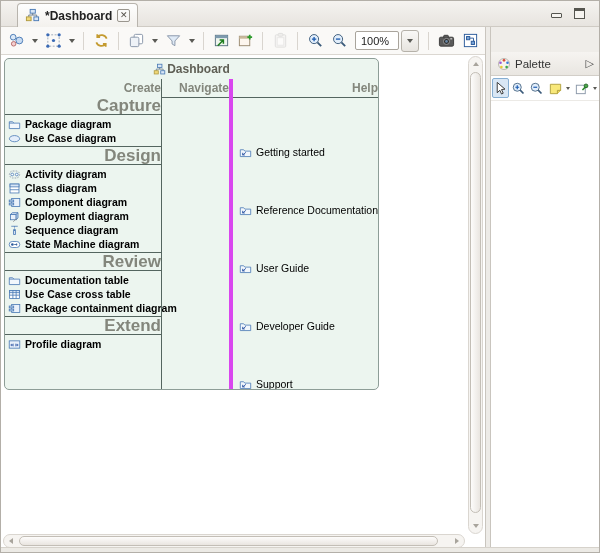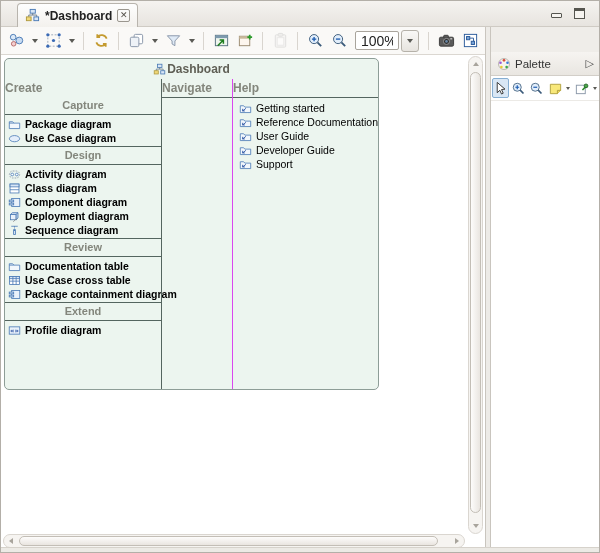--- a/index.html
+++ b/index.html
@@ -19,41 +19,41 @@
 
   
   .toolbar{position:absolute;left:0;top:26px;width:484px;height:28px;background:#faf9f7;border-bottom:1px solid #dbd7d1;display:flex;align-items:center;padding:0 4px;gap:2px;}
   .tbtn{display:flex;align-items:center;justify-content:center;width:22px;height:24px;border:none;background:transparent;padding:0;}
   .tbtn.caretbtn{width:11px;}
   .tbtn.disabled{opacity:.5;}
   .tbtn svg{width:17px;height:17px;}
   .sep{width:1px;height:18px;background:#d9d5cf;margin:0 4px;flex:none;}
   .caret{width:0;height:0;border-left:3px solid transparent;border-right:3px solid transparent;border-top:4px solid #5a5a55;display:inline-block;}
   .combo{display:flex;align-items:center;margin:0 3px;}
-  .zoom-input{width:44px;height:19px;border:1px solid #a9a49c;border-radius:2px;font-size:14px;padding:1px 5px;color:#222;background:#fff;font-family:"Liberation Sans",sans-serif;}
+  .zoom-input{width:44px;height:19px;border:1px solid #a9a49c;border-radius:2px;font-size:11px;padding:1px 5px;color:#222;background:#fff;font-family:"Liberation Sans",sans-serif;}
   .combo-btn{width:18px;height:22px;margin-left:2px;border:1px solid #b5b1a9;border-radius:3px;background:linear-gradient(#f9f8f6,#e7e4df);display:flex;align-items:center;justify-content:center;padding:0;}
 
   
   .editor{position:absolute;left:0;top:54px;width:484px;height:494px;background:#fff;}
 
   
   .dash-panel{position:absolute;left:3px;top:3px;width:375px;height:332px;background:#ecf5ef;border:1px solid #8d9d97;border-radius:5px;overflow:hidden;}
   .dash-title{height:20px;display:flex;align-items:center;justify-content:center;gap:1px;font-weight:bold;font-size:12px;color:#5f5f55;}
   .dash-title svg{width:15px;height:15px;}
   .dash-cols{display:flex;height:calc(100% - 20px);}
   .dcol-create{width:156px;}
   .dcol-nav{width:85px;border-left:1px solid #54655f;}
-  .dcol-help{flex:1;border-left:1px solid #d946ef;}
-  .dcol-header{height:18px;text-align:left;font-weight:bold;font-size:12px;color:#83867c;line-height:18px;}
+  .dcol-help{flex:1;border-left:4px solid #d946ef;}
+  .dcol-header{height:18px;text-align:right;font-weight:bold;font-size:12px;color:#83867c;line-height:18px;}
   .dcol-rule,.dash-rule{height:1px;background:#54655f;}
-  .dash-subheader{height:17px;text-align:center;font-weight:bold;font-size:11px;color:#83867c;line-height:17px;}
+  .dash-subheader{height:17px;text-align:right;font-weight:bold;font-size:17px;color:#83867c;line-height:17px;}
   .dash-items{padding:2px 0 1px;font-weight:bold;}
   .help-items{padding-top:3px;}
   .dash-item{display:flex;align-items:center;gap:4px;height:14px;padding-left:3px;font-size:10.5px;color:#000;white-space:nowrap;cursor:default;}
-  .dcol-help .dash-item{padding-left:6px;}
+  .dcol-help .dash-item{padding-left:6px;margin-top:44px;}
   .dash-item .dicon svg,.dicon svg{width:13px;height:13px;flex:none;}
   .tabicon svg{width:15px;height:15px;}
 
   
   .vscroll{position:absolute;right:2px;top:1px;width:15px;height:478px;background:#f6f4f1;border:1px solid #dad6d0;border-radius:8px;}
   .hscroll{position:absolute;left:2px;bottom:1px;width:462px;height:14px;background:#f6f4f1;border:1px solid #dad6d0;border-radius:8px;}
   .sbtn{position:absolute;display:flex;align-items:center;justify-content:center;}
   .vscroll .sbtn{left:1px;width:11px;height:12px;}
   .vscroll .up{top:1px;} .vscroll .down{bottom:1px;}
   .hscroll .sbtn{top:1px;width:12px;height:10px;}
@@ -334,20 +334,30 @@
                 <div class="dash-item">
                   <span class="dicon">
                     <svg viewBox="0 0 16 16">
                       <path d="M4 2.8 h8" stroke="#4a7ab5" fill="none"></path>
                       <path d="M8 2.8 v4.2" stroke="#4a7ab5" stroke-dasharray="1.6 1.1" fill="none"></path>
                       <rect x="6.9" y="7" width="2.2" height="6" fill="#d8e6f6" stroke="#4a7ab5"></rect>
                     </svg>
                   </span>
                   <span class="dlbl">Sequence diagram</span>
                 </div>
+                <div class="dash-item">
+                  <span class="dicon">
+                    <svg viewBox="0 0 16 16">
+                      <rect x="1.5" y="4.3" width="13" height="7.4" rx="3.7" fill="#fff" stroke="#4a7ab5"></rect>
+                      <circle cx="5.4" cy="8" r="1.6" fill="#2a5a9a"></circle>
+                      <path d="M7.6 8 h3.6 M9.9 6.8 l1.4 1.2 -1.4 1.2" fill="none" stroke="#2a5a9a"></path>
+                    </svg>
+                  </span>
+                  <span class="dlbl">State Machine diagram</span>
+                </div>
               </div>
               <div class="dash-rule"></div>
               <div class="dash-subheader">Review</div>
               <div class="dash-rule"></div>
               <div class="dash-items">
                 <div class="dash-item">
                   <span class="dicon">
                     <svg viewBox="0 0 16 16">
                       <path d="M1.6 13 V4.6 h4.1 l1.5 1.7 h7.2 V13 z" fill="#f2f7fc" stroke="#4a7ab5"></path>
                       <path d="M1.6 6.3 h5.6" stroke="#4a7ab5" fill="none"></path>

